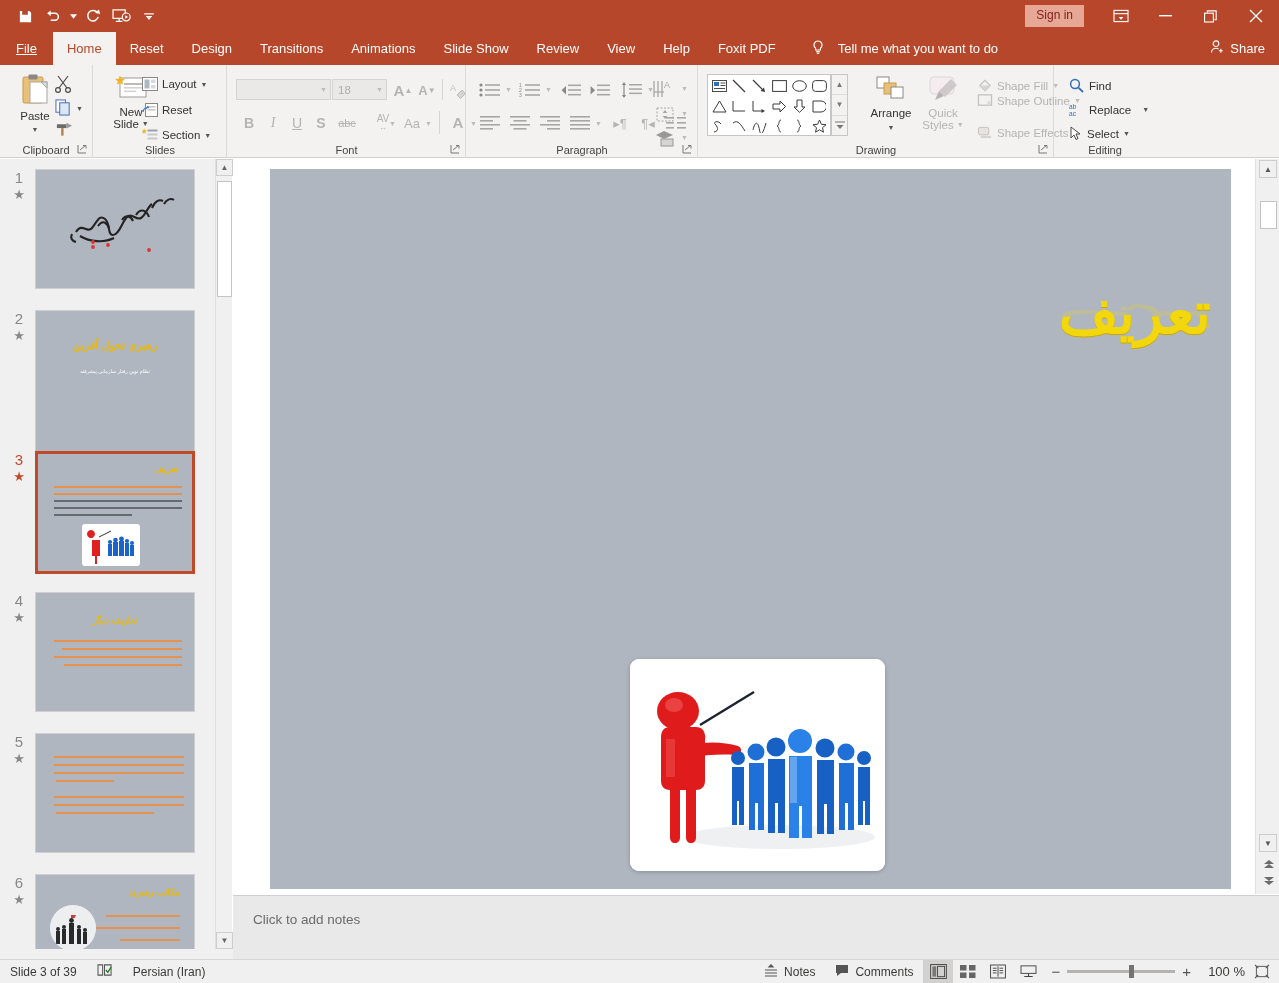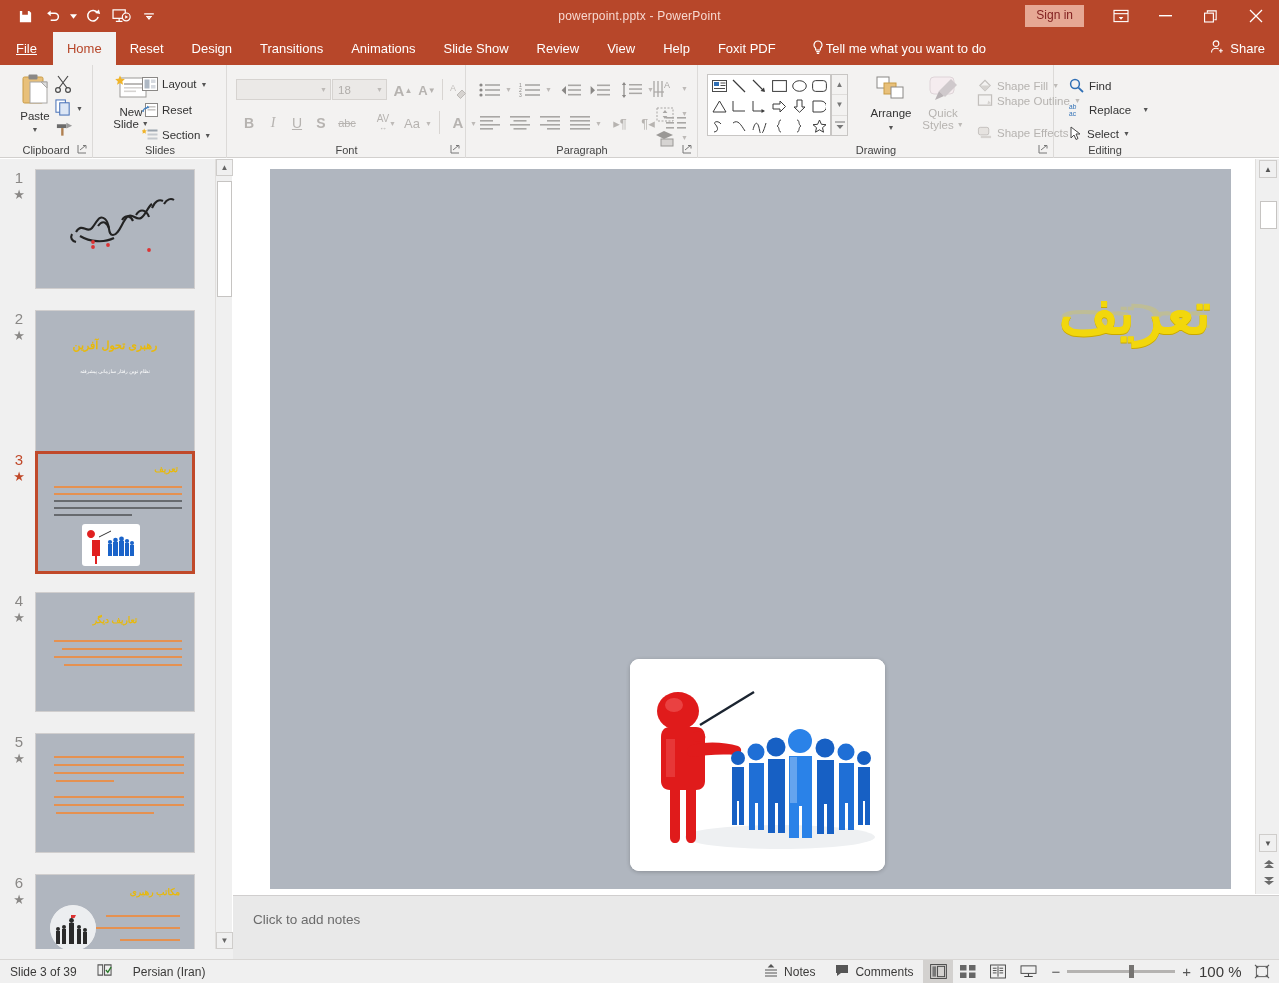--- a/index.html
+++ b/index.html
@@ -48,21 +48,21 @@
     background: #b7472a;
     display: flex; align-items: stretch;
   }
   .tab {
     display: flex; align-items: center; padding: 0 14px;
     font-size: 13px; color: #ffffff; white-space: nowrap;
   }
   .tab.active { background: #f3f2f1; color: #b7472a; }
   .tab.file { padding: 0 16px; text-decoration: underline; }
   .tellme {
-    display: flex; align-items: center; gap: 2px;
+    display: flex; align-items: center; gap: 14px;
     margin-left: 22px; font-size: 13px; color: #ffffff; white-space: nowrap;
   }
   .share {
     position: absolute; right: 14px; top: 0; height: 33px;
     display: flex; align-items: center; gap: 5px;
     font-size: 13px; color: #ffffff;
   }
 
   
   .ribbon {
@@ -237,21 +237,21 @@
   .sb-item { display: flex; align-items: center; gap: 6px; padding: 0 10px; }
   .sb-right { position: absolute; right: 0; display: flex; align-items: center; }
   .view-btn {
     width: 30px; height: 24px; display: flex; align-items: center; justify-content: center;
     color: #505050;
   }
   .view-btn.active { background: #d3d1cf; }
   .zoom-slider { display: flex; align-items: center; gap: 7px; padding: 0 8px; }
   .zs-track { position: relative; width: 108px; height: 3px; background: #b5b3b1; }
   .zs-knob { position: absolute; left: 62px; top: -5px; width: 5px; height: 13px; background: #767472; }
-  .zoom-pct { width: 46px; text-align: left; font-size: 15px; }
+  .zoom-pct { width: 46px; text-align: right; font-size: 13px; }
 
   
   .t-title { position: absolute; font-weight: bold; color: #e8b90c; direction: rtl; }
   .t-text { position: absolute; direction: rtl; color: #ffffff; }
   .t-line { position: absolute; background: #ef8b3c; height: 2px; opacity: .85; }
   .t-line.dk { background: #2b2b2b; }
 </style>
 </head>
 <body>
 
@@ -286,21 +286,20 @@
           <circle cx="15" cy="9.5" r="4.2" fill="#b7472a" stroke="#fff" stroke-width="1.2"></circle>
           <path fill="#fff" d="M13.9 7.6 17 9.5l-3.1 1.9z"></path>
         </svg>
     </div>
     <div class="qat-btn">
       <svg width="12" height="7" viewBox="0 0 13 8">
           <path fill="none" stroke="#fff" stroke-width="1.2" d="M1 1h11M3.2 4h6.6M6.5 7 4.6 4.6h3.8z"></path>
         </svg>
     </div>
   </div>
-  <div class="tb-title">powerpoint.pptx  -  PowerPoint</div>
   <div class="tb-right">
     <div class="signin">Sign in</div>
     <div class="tb-icon">
       <svg width="16" height="14" viewBox="0 0 17 15">
           <rect x="1" y="1.5" width="15" height="12" fill="none" stroke="#fff" stroke-width="1.2"></rect>
           <path stroke="#fff" stroke-width="1.2" d="M1 5h15"></path>
           <path fill="#fff" d="M8.5 11.5 6 8.6h5z"></path>
         </svg>
     </div>
     <div class="tb-icon">

